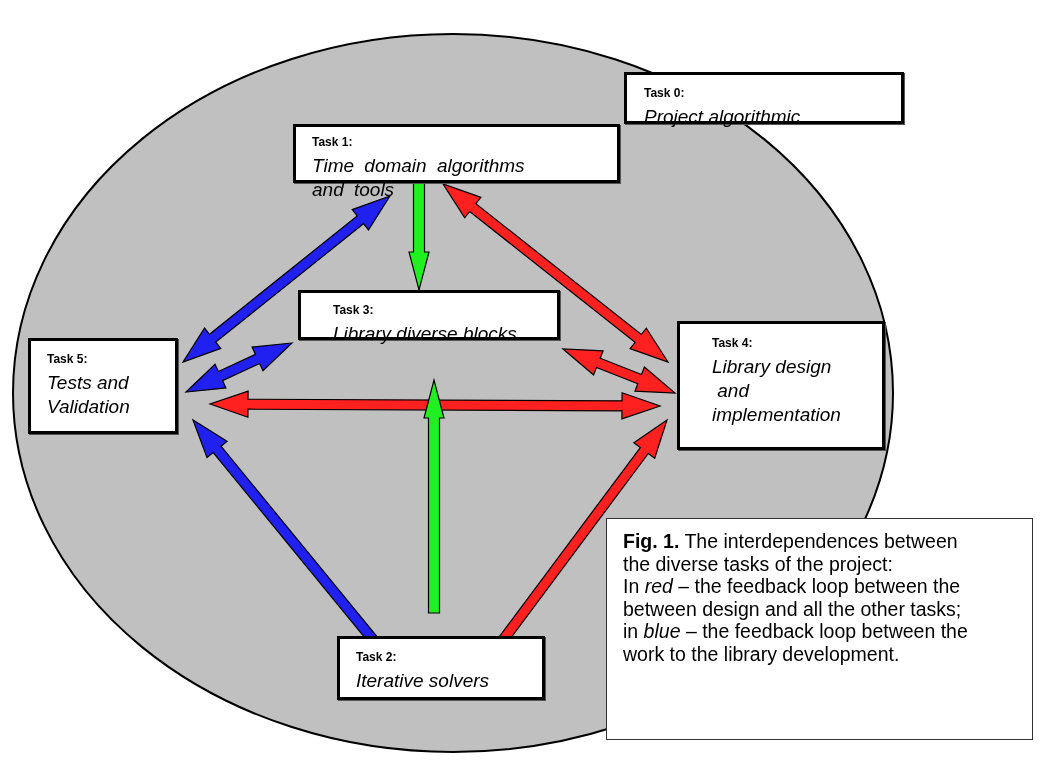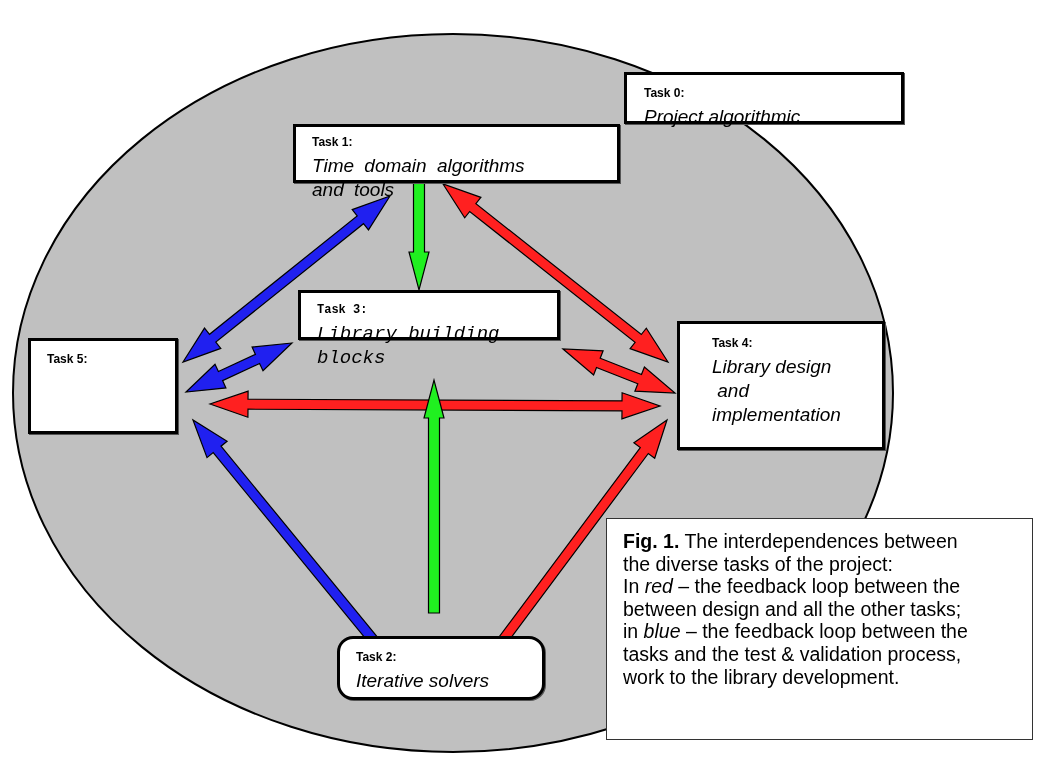--- a/index.html
+++ b/index.html
@@ -6,24 +6,24 @@
     body { width: 1061px; height: 775px; position: relative; overflow: hidden;
            font-family: "Liberation Sans", sans-serif; color: #000; }
     #stage { position: absolute; left: 0; top: 0; width: 1061px; height: 775px; }
     .box { position: absolute; background: #ffffff; border: 3px solid #000;
            box-sizing: border-box; box-shadow: 1px 1px 0 #555; }
     .box .title { font-weight: bold; font-size: 12px; line-height: 24px; display: block; }
     .box .desc  { font-style: italic; font-size: 19px; line-height: 24px; display: block; white-space: pre-wrap; }
     #task0 { left: 624px; top: 72px; width: 280px; height: 52px; padding: 6px 0 0 17px; }
     #task1 { left: 293px; top: 124px; width: 327px; height: 59px; padding: 3px 0 0 16px; }
     #task1 .desc { word-spacing: 5px; }
-    #task3 { left: 298px; top: 290px; width: 262px; height: 50px; padding: 5px 0 0 16px; font-family: Liberation Mono, monospace; }
+    #task3 { left: 298px; top: 290px; width: 262px; height: 50px; padding: 5px 0 0 32px; }
     #task5 { left: 28px; top: 338px; width: 150px; height: 96px; padding: 6px 0 0 16px; }
     #task4 { left: 677px; top: 321px; width: 208px; height: 129px; padding: 7px 0 0 32px; }
-    #task2 { left: 337px; top: 636px; width: 208px; height: 64px; padding: 6px 0 0 16px; border-radius: 16px; }
+    #task2 { left: 337px; top: 636px; width: 208px; height: 64px; padding: 6px 0 0 16px; }
     #caption { position: absolute; left: 606px; top: 518px; width: 427px; height: 222px;
                background: #fff; border: 1.5px solid #333; box-sizing: border-box;
                padding: 11px 0 0 16px; font-size: 19.5px; line-height: 22.6px; }
     #caption .line { display: block; white-space: nowrap; }
     #caption b { font-weight: bold; }
     #caption i { font-style: italic; }
   </style>
 </head>
 <body>
 
@@ -46,37 +46,38 @@
   <span class="title">Task 0:</span>
   <span class="desc">Project algorithmic</span>
 </div>
 <div class="box" id="task1">
   <span class="title">Task 1:</span>
   <span class="desc">Time domain algorithms
 and tools</span>
 </div>
 <div class="box" id="task3">
   <span class="title">Task 3:</span>
-  <span class="desc">Library building blocks</span>
+  <span class="desc">Library diverse blocks</span>
 </div>
 <div class="box" id="task5">
   <span class="title">Task 5:</span>
+  <span class="desc">Tests and
+Validation</span>
 </div>
 <div class="box" id="task4">
   <span class="title">Task 4:</span>
   <span class="desc">Library design
  and
 implementation</span>
 </div>
 <div class="box" id="task2">
   <span class="title">Task 2:</span>
   <span class="desc">Iterative solvers</span>
 </div>
 
 <div id="caption">
   <span class="line"><b>Fig. 1.</b><span> The interdependences between</span></span>
   <span class="line">the diverse tasks of the project:</span>
   <span class="line"><span>In </span><i>red</i><span> – the feedback loop between the</span></span>
   <span class="line">between design and all the other tasks;</span>
   <span class="line"><span>in </span><i>blue</i><span> – the feedback loop between the</span></span>
-  <span class="line">tasks and the test &amp; validation process,</span>
   <span class="line">work to the library development.</span>
 </div>
 
 </body></html>

